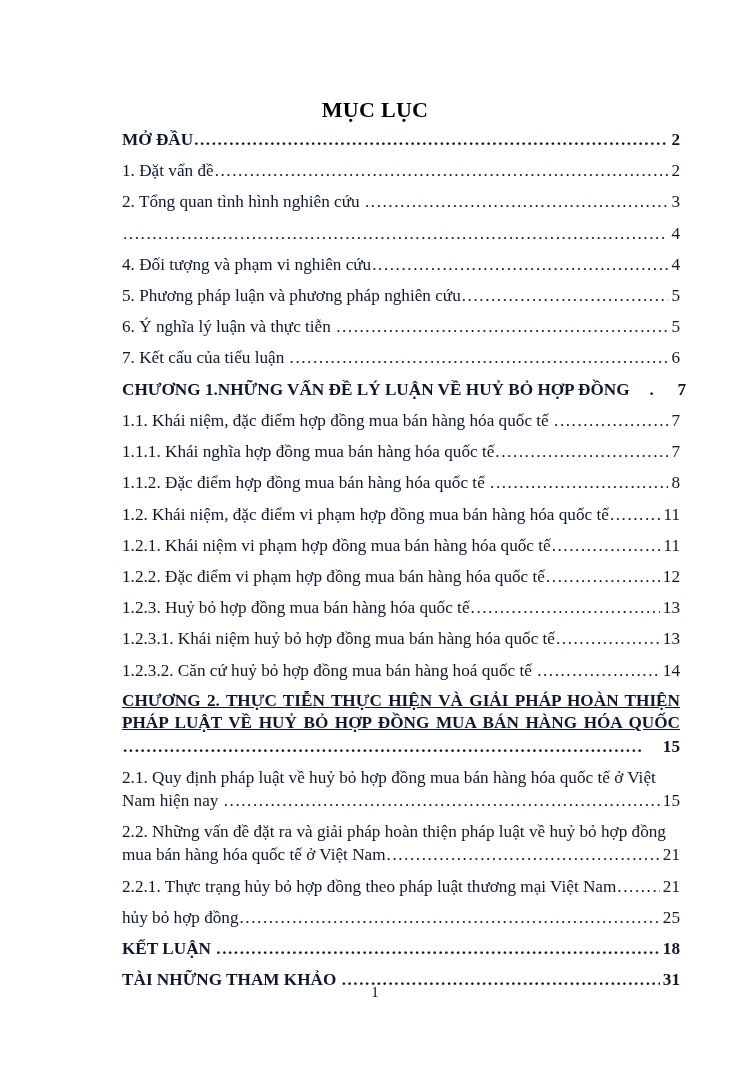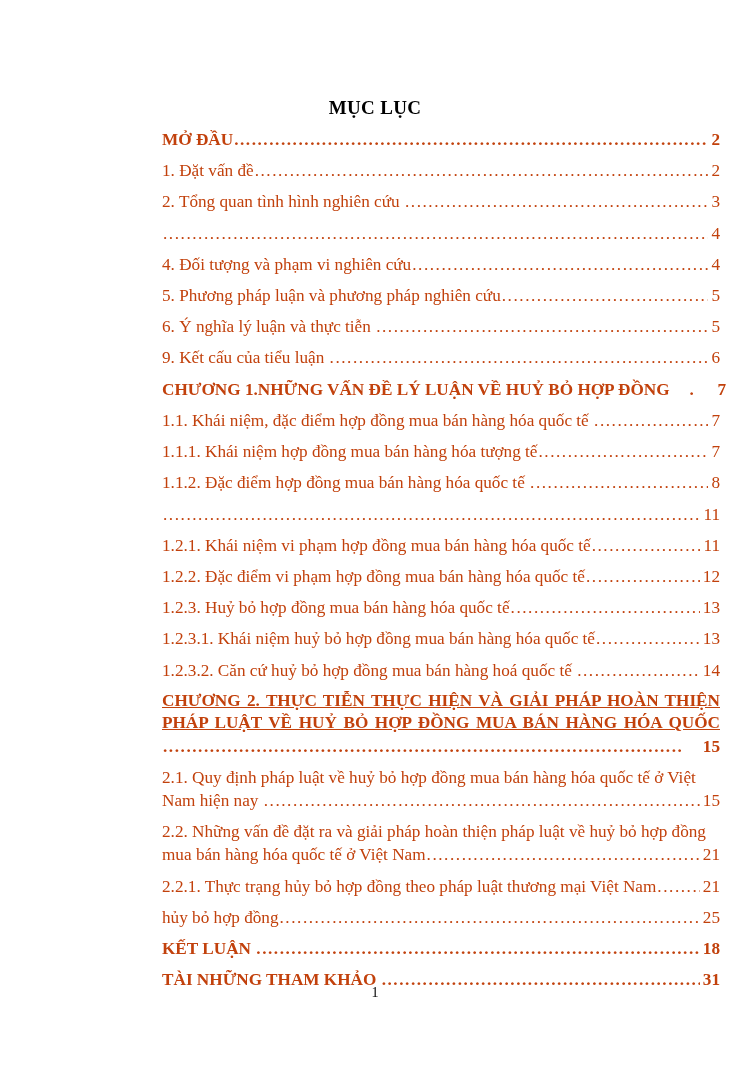--- a/index.html
+++ b/index.html
@@ -22,38 +22,37 @@
     height: 1065px;
     padding: 0;
     background: #ffffff;
   }
   .doc-title {
     position: absolute;
     top: 97px;
     left: 0;
     width: 750px;
     text-align: center;
-    font-size: 19px;
+    font-size: 22px;
     font-weight: bold;
     letter-spacing: 0.3px;
   }
   .toc {
     position: absolute;
     top: 128px;
     left: 122px;
     width: 558px;
   }
   
   .toc-entry {
     width: 100%;
     margin-bottom: 8.2px;
     font-size: 17.2px;
     line-height: 23px;
-    color: #c2410c;
-    margin-left: 40px;
+    color: #0f172a;
   }
   .toc-entry.bold .entry-line,
   .toc-entry.bold .pageno,
   .toc-entry.bold .entry-text {
     font-weight: bold;
   }
   
   .entry-line {
     display: flex;
     align-items: baseline;
@@ -165,55 +164,56 @@
       </div>
       <div class="toc-entry">
         <div class="entry-line">
           <span class="entry-text">6. Ý nghĩa lý luận và thực tiễn </span>
           <span class="leader">...............................................................................................................................................................</span>
           <span class="pageno">5</span>
         </div>
       </div>
       <div class="toc-entry">
         <div class="entry-line">
-          <span class="entry-text">9. Kết cấu của tiểu luận </span>
+          <span class="entry-text">7. Kết cấu của tiểu luận </span>
           <span class="leader">...............................................................................................................................................................</span>
           <span class="pageno">6</span>
         </div>
       </div>
       <div class="toc-entry bold heading">
         <div class="entry-line">
           <span class="entry-text">CHƯƠNG 1.NHỮNG VẤN ĐỀ LÝ LUẬN VỀ HUỶ BỎ HỢP ĐỒNG</span>
           <span class="leader">...............................................................................................................................................................</span>
           <span class="pageno">7</span>
         </div>
       </div>
       <div class="toc-entry">
         <div class="entry-line">
           <span class="entry-text">1.1. Khái niệm, đặc điểm hợp đồng mua bán hàng hóa quốc tế </span>
           <span class="leader">...............................................................................................................................................................</span>
           <span class="pageno">7</span>
         </div>
       </div>
       <div class="toc-entry">
         <div class="entry-line">
-          <span class="entry-text">1.1.1. Khái niệm hợp đồng mua bán hàng hóa tượng tế</span>
+          <span class="entry-text">1.1.1. Khái nghĩa hợp đồng mua bán hàng hóa quốc tế</span>
           <span class="leader">...............................................................................................................................................................</span>
           <span class="pageno">7</span>
         </div>
       </div>
       <div class="toc-entry">
         <div class="entry-line">
           <span class="entry-text">1.1.2. Đặc điểm hợp đồng mua bán hàng hóa quốc tế </span>
           <span class="leader">...............................................................................................................................................................</span>
           <span class="pageno">8</span>
         </div>
       </div>
       <div class="toc-entry">
         <div class="entry-line">
+          <span class="entry-text">1.2. Khái niệm, đặc điểm vi phạm hợp đồng mua bán hàng hóa quốc tế</span>
           <span class="leader">...............................................................................................................................................................</span>
           <span class="pageno">11</span>
         </div>
       </div>
       <div class="toc-entry">
         <div class="entry-line">
           <span class="entry-text">1.2.1. Khái niệm vi phạm hợp đồng mua bán hàng hóa quốc tế</span>
           <span class="leader">...............................................................................................................................................................</span>
           <span class="pageno">11</span>
         </div>

